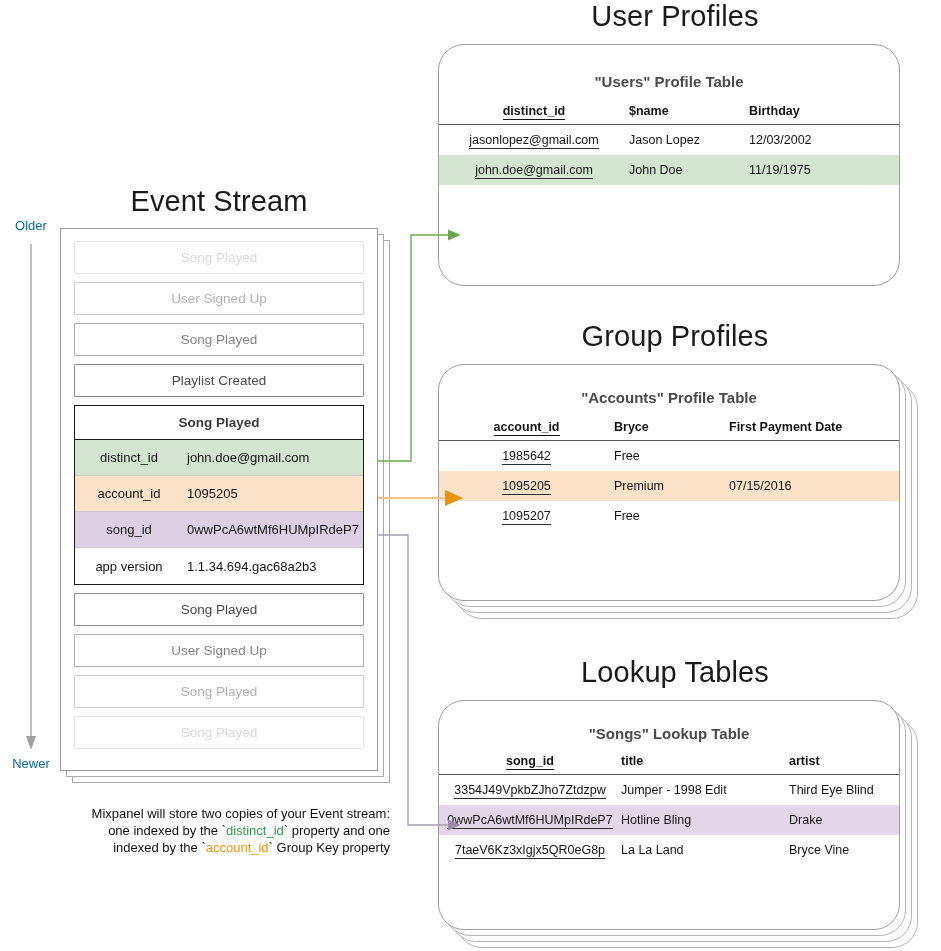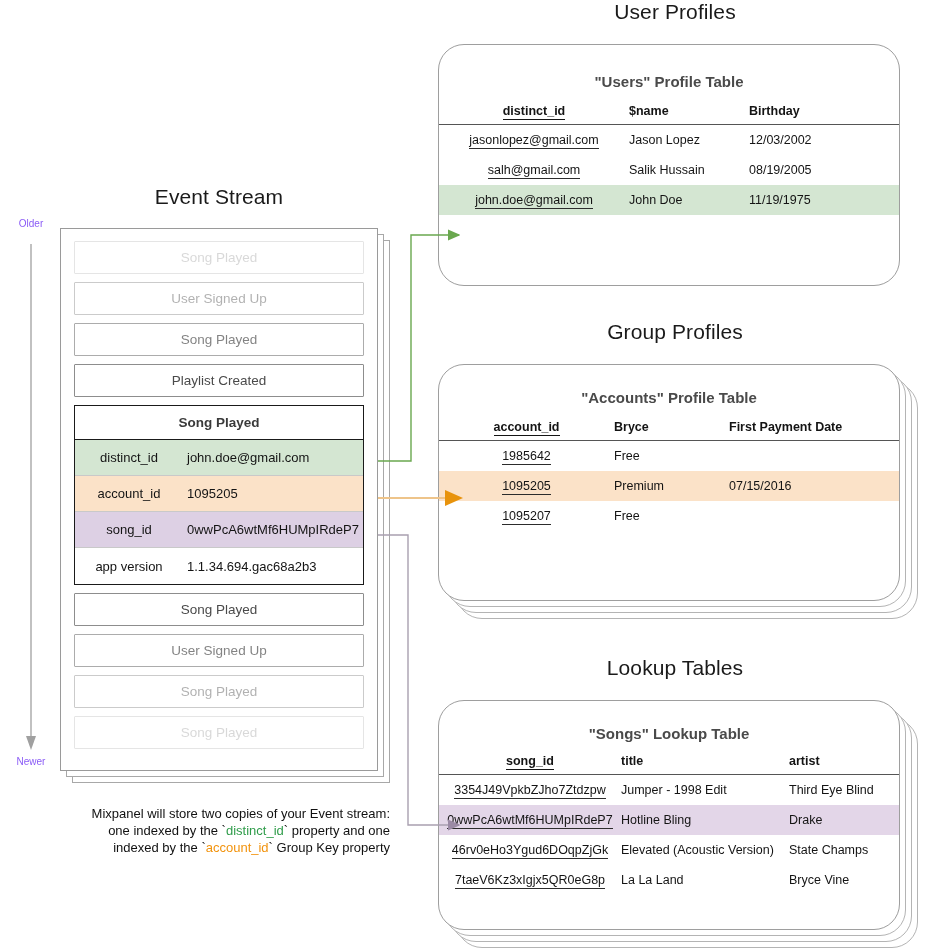--- a/index.html
+++ b/index.html
@@ -6,21 +6,21 @@
   body{
     width:941px;height:951px;position:relative;overflow:hidden;
     font-family:"Liberation Sans","DejaVu Sans",sans-serif;
     color:#111;
     -webkit-font-smoothing:antialiased;
   }
   .abs{position:absolute;}
 
   
   .section-title{
-    font-size:21px;font-weight:400;color:#1a1a1a;text-align:center;
+    font-size:29px;font-weight:400;color:#1a1a1a;text-align:center;
     letter-spacing:.1px;
   }
 
   
   #event-stream-stack{left:60px;top:228px;width:330px;height:555px;}
   .es-layer{position:absolute;background:#fff;border:1.5px solid #a8a8a8;box-sizing:border-box;}
   .es-l3{left:12px;top:12px;width:318px;height:543px;}
   .es-l2{left:6px;top:6px;width:318px;height:543px;}
   .es-l1{left:0;top:0;width:318px;height:543px;border-color:#9a9a9a;z-index:3;}
 
@@ -53,21 +53,21 @@
   }
   .prop-row:last-child{border-bottom:none;}
   .prop-key{width:108px;text-align:center;flex:none;}
   .prop-val{flex:1;padding-left:4px;}
   .bg-green{background:#d4e6d2;}
   .bg-orange{background:#fbe2c8;}
   .bg-purple{background:#ddd0e4;}
 
   
   #time-axis{left:8px;top:218px;width:46px;height:560px;}
-  .axis-label{font-size:10px;color:#8b5cf6;text-align:center;width:46px;position:absolute;}
+  .axis-label{font-size:13px;color:#0369a1;text-align:center;width:46px;position:absolute;}
 
   
   .card-stack{position:absolute;}
   .card-shadowlayer{position:absolute;border:1.4px solid #b4b4b4;border-radius:26px;background:#fff;box-sizing:border-box;}
   .card-main{position:absolute;left:0;top:0;border:1.6px solid #9e9e9e;border-radius:26px;background:#fff;box-sizing:border-box;z-index:5;overflow:hidden;}
 
   .tbl-title{
     text-align:center;font-size:15px;font-weight:bold;color:#4a4a4a;
   }
   table.dt{width:100%;border-collapse:collapse;table-layout:fixed;}
@@ -171,25 +171,20 @@
           <th>$name</th>
           <th>Birthday</th>
         </tr>
       </thead>
       <tbody>
         <tr>
           <td class="key"><span>jasonlopez@gmail.com</span></td>
           <td>Jason Lopez</td>
           <td>12/03/2002</td>
         </tr>
-        <tr>
-          <td class="key"><span>salh@gmail.com</span></td>
-          <td>Salik Hussain</td>
-          <td>08/19/2005</td>
-        </tr>
         <tr class="hl-green">
           <td class="key"><span>john.doe@gmail.com</span></td>
           <td>John Doe</td>
           <td>11/19/1975</td>
         </tr>
       </tbody>
     </table>
   </div>
 </div>
 
@@ -257,25 +252,20 @@
           <td class="key"><span>3354J49VpkbZJho7Ztdzpw</span></td>
           <td>Jumper - 1998 Edit</td>
           <td>Third Eye Blind</td>
         </tr>
         <tr class="hl-purple">
           <td class="key"><span>0wwPcA6wtMf6HUMpIRdeP7</span></td>
           <td>Hotline Bling</td>
           <td>Drake</td>
         </tr>
         <tr>
-          <td class="key"><span>46rv0eHo3Ygud6DOqpZjGk</span></td>
-          <td>Elevated (Acoustic Version)</td>
-          <td>State Champs</td>
-        </tr>
-        <tr>
           <td class="key"><span>7taeV6Kz3xIgjx5QR0eG8p</span></td>
           <td>La La Land</td>
           <td>Bryce Vine</td>
         </tr>
       </tbody>
     </table>
   </div>
 </div>
 
 <svg class="conn">

